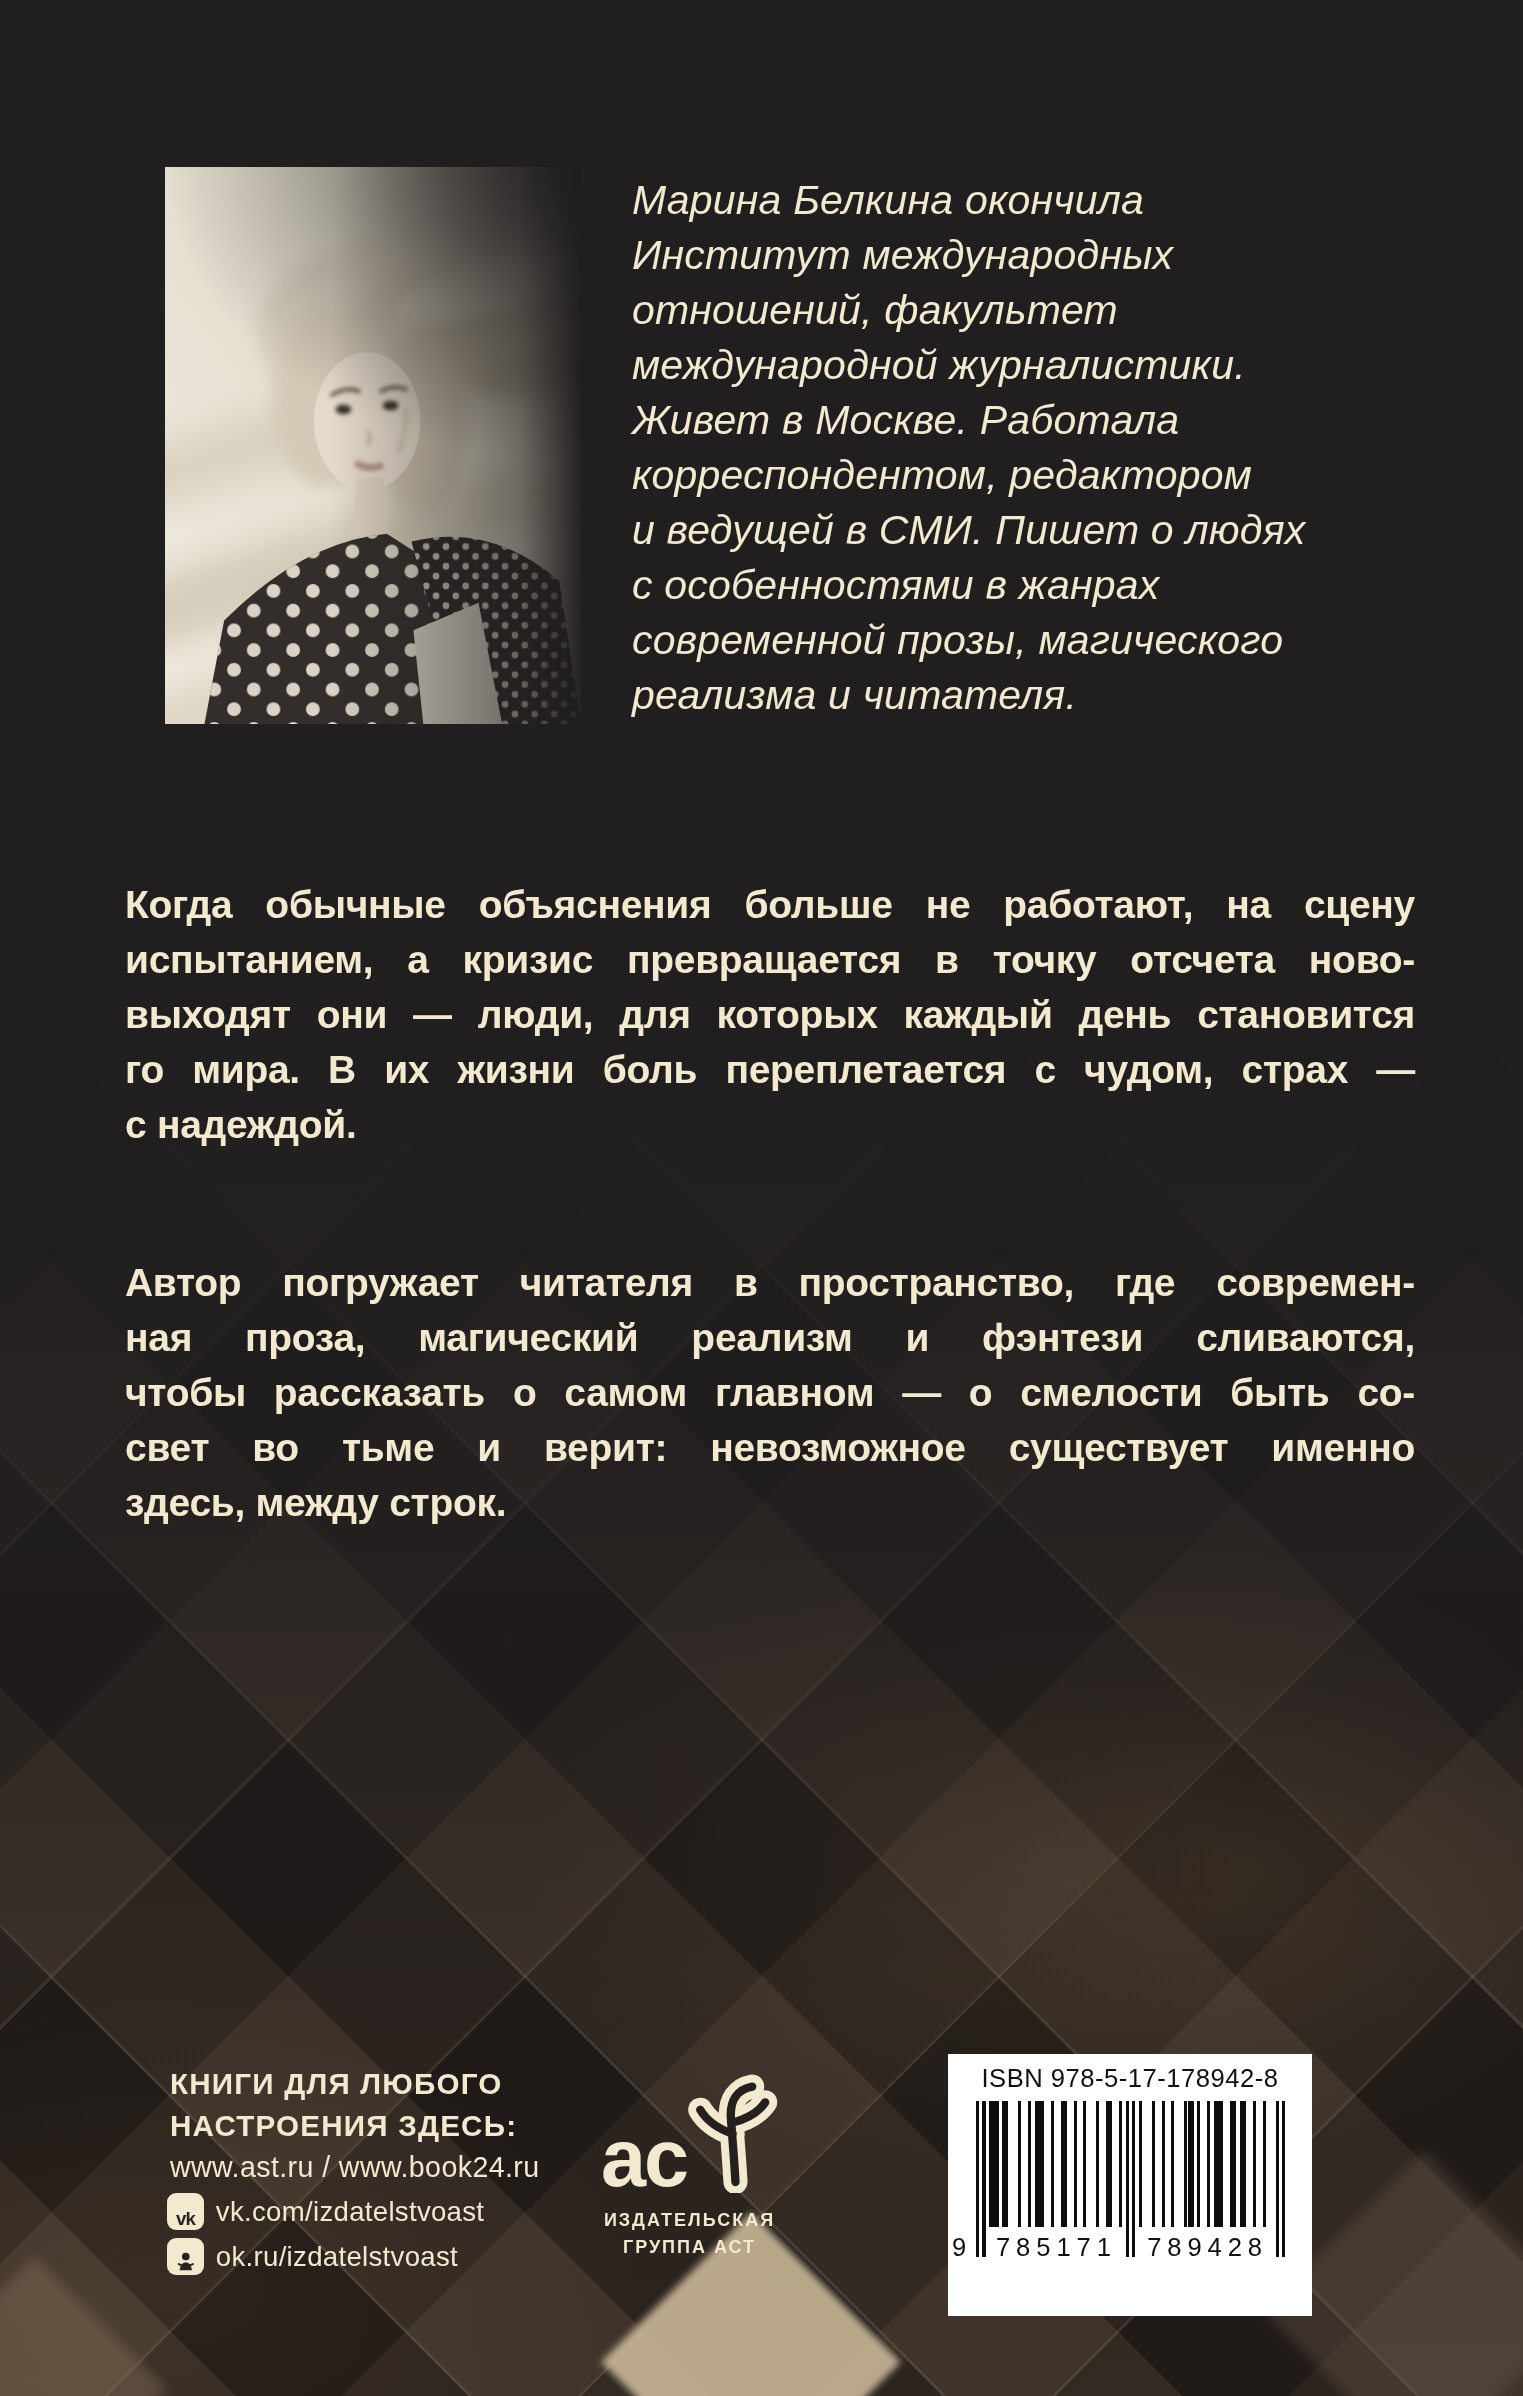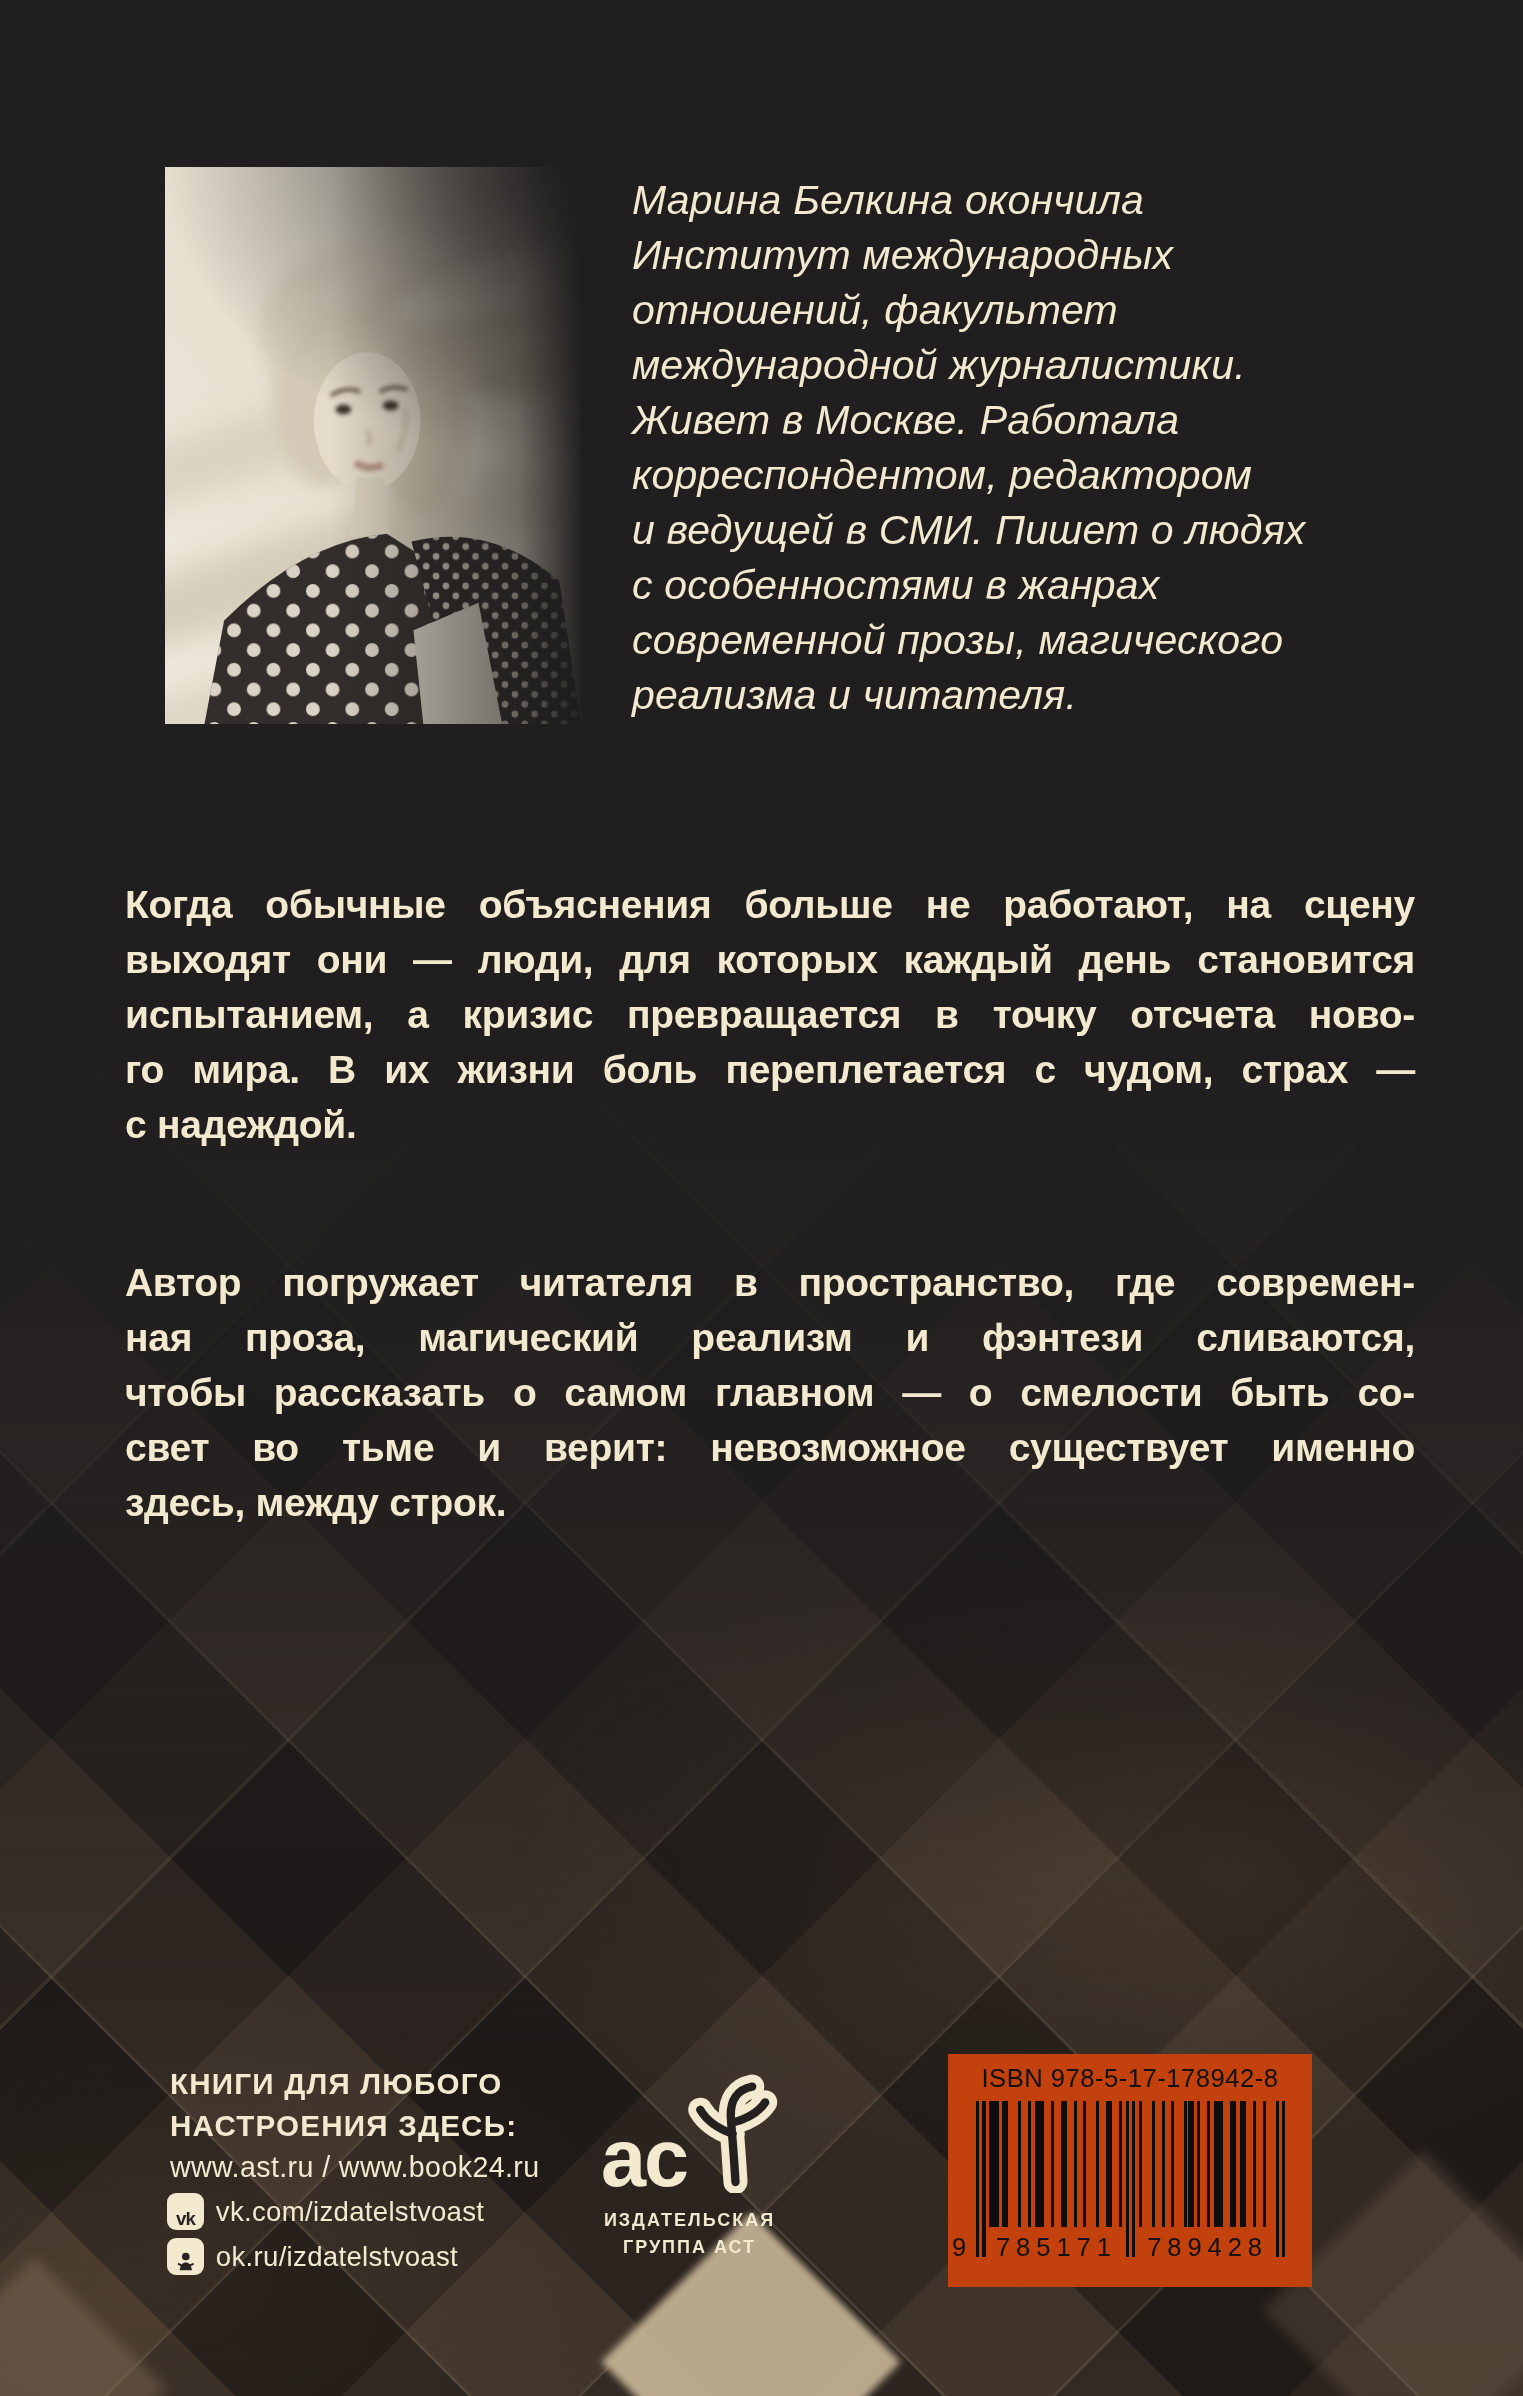--- a/index.html
+++ b/index.html
@@ -56,21 +56,21 @@
 
   
   .ast{position:absolute;left:591px;top:2071px;width:197px;text-align:center;color:#f2e9cf;}
   .ast-mark{position:relative;height:122px;}
   .ast-letters{position:absolute;left:9.9px;bottom:-5.9px;font-weight:700;font-size:81px;line-height:1;
                letter-spacing:-2px;color:#f2e9cf;}
   .ast-cactus{position:absolute;right:7.9px;top:0;}
   .ast-caption{margin-top:13.8px;font-weight:700;font-size:18px;line-height:27.6px;letter-spacing:2px;}
 
   
-  .barcode-box{position:absolute;left:948px;top:2054px;width:364px;height:233px;background:#c2410c;}
+  .barcode-box{position:absolute;left:948px;top:2054px;width:364px;height:262px;background:#ffffff;}
   .isbn{position:absolute;left:0;right:0;top:9.9px;text-align:center;color:#111;font-size:25.6px;letter-spacing:0.5px;}
   .bars{position:absolute;left:27.6px;top:47px;width:309px;height:156px;}
   .bars .bar{position:absolute;top:0;background:#0d0d0d;}
   .bc-digits{position:absolute;left:27.6px;width:309px;top:175px;height:33px;color:#111;font-size:25.6px;}
   .bc-digits .d0{position:absolute;left:-23.6px;bottom:0;}
   .bc-digits .d1{position:absolute;left:13.8px;width:134px;bottom:0;text-align:center;letter-spacing:5.9px;}
   .bc-digits .d2{position:absolute;left:165px;width:134px;bottom:0;text-align:center;letter-spacing:5.9px;}
 </style>
 </head>
 <body>
@@ -172,22 +172,22 @@
       <div class="bio-line">корреспондентом, редактором</div>
       <div class="bio-line">и ведущей в СМИ. Пишет о людях</div>
       <div class="bio-line">с особенностями в жанрах</div>
       <div class="bio-line">современной прозы, магического</div>
       <div class="bio-line">реализма и читателя.</div>
     </div>
 
   <div class="para para-1">
     <div data-bind-list="synopsis.paragraph1_lines">
         <div class="jline">Когда обычные объяснения больше не работают, на сцену</div>
+        <div class="jline">испытанием, а кризис превращается в точку отсчета ново-</div>
         <div class="jline">выходят они — люди, для которых каждый день становится</div>
-        <div class="jline">испытанием, а кризис превращается в точку отсчета ново-</div>
         <div class="jline">го мира. В их жизни боль переплетается с чудом, страх —</div>
         <div class="jline">с надеждой.</div>
       </div>
   </div>
   <div class="para para-2">
     <div data-bind-list="synopsis.paragraph2_lines">
         <div class="jline">Автор погружает читателя в пространство, где современ-</div>
         <div class="jline">ная проза, магический реализм и фэнтези сливаются,</div>
         <div class="jline">чтобы рассказать о самом главном — о смелости быть со-</div>
         <div class="jline">свет во тьме и верит: невозможное существует именно</div>

